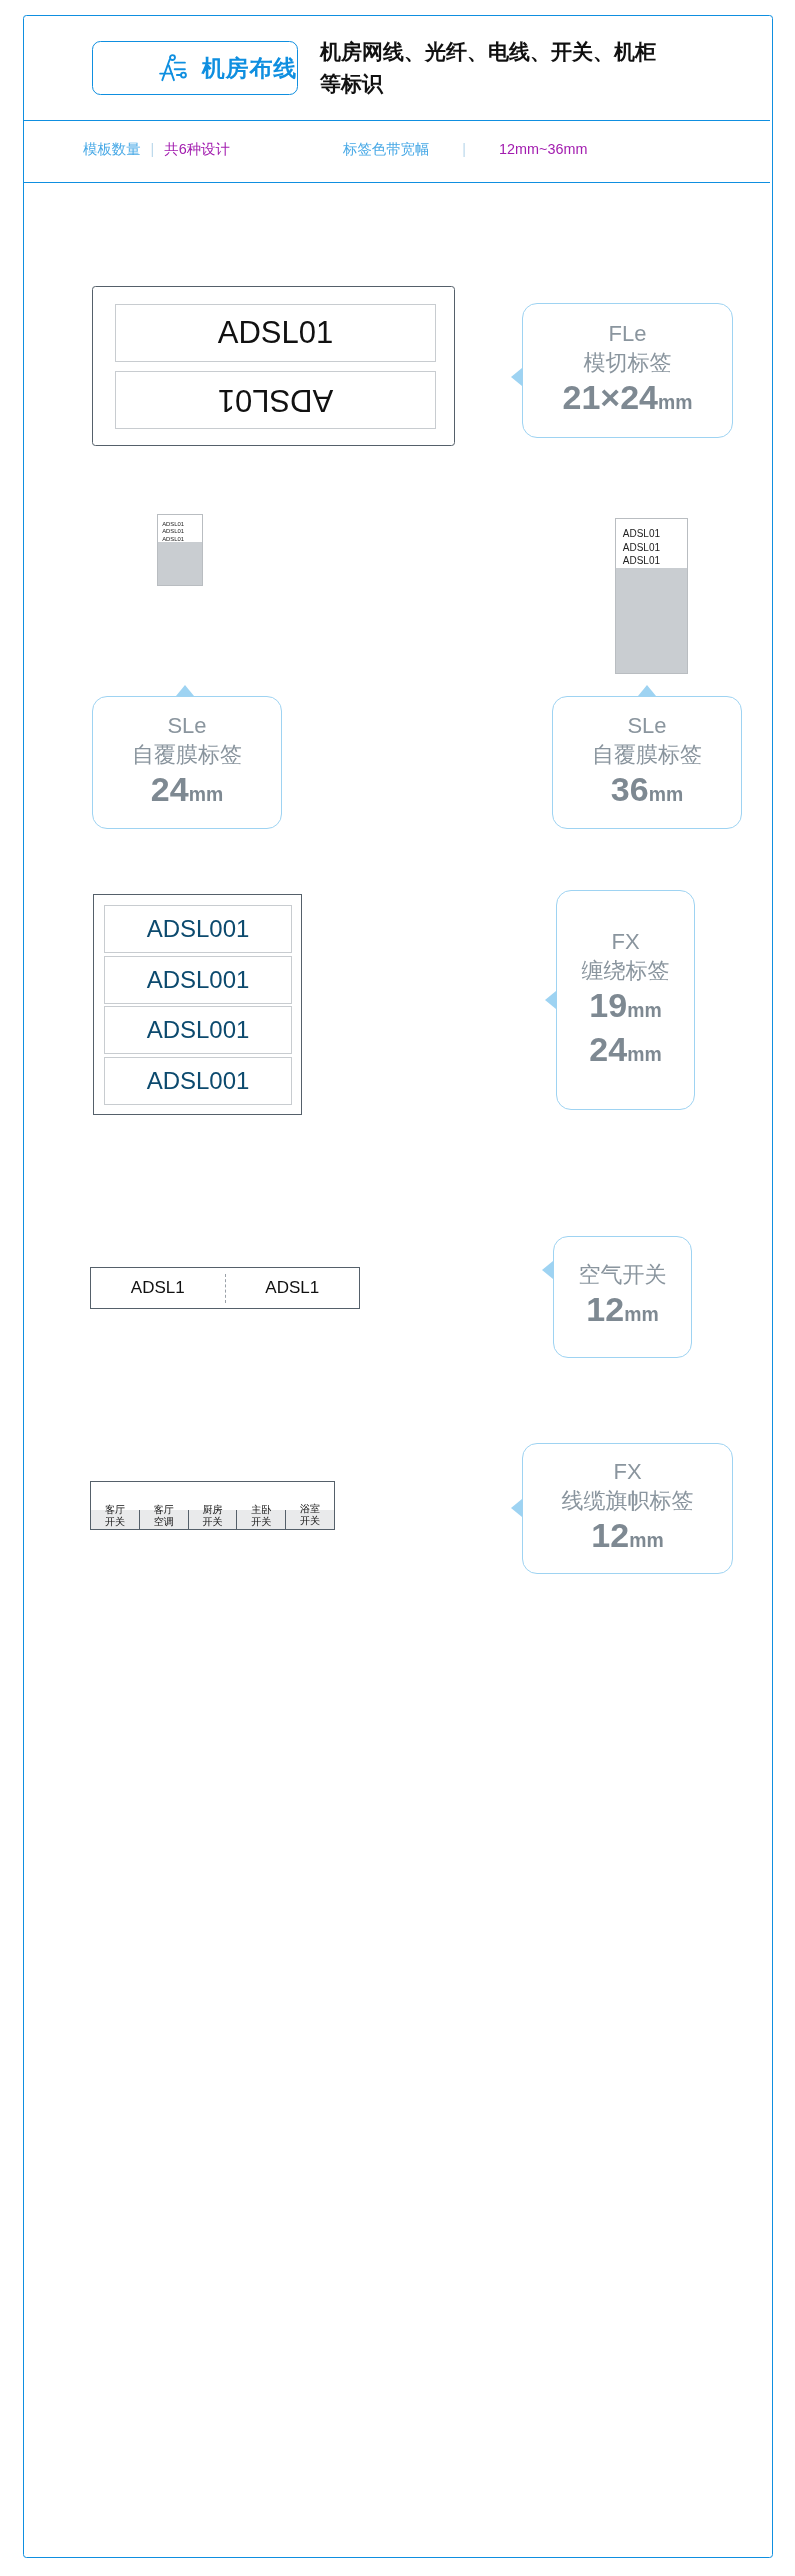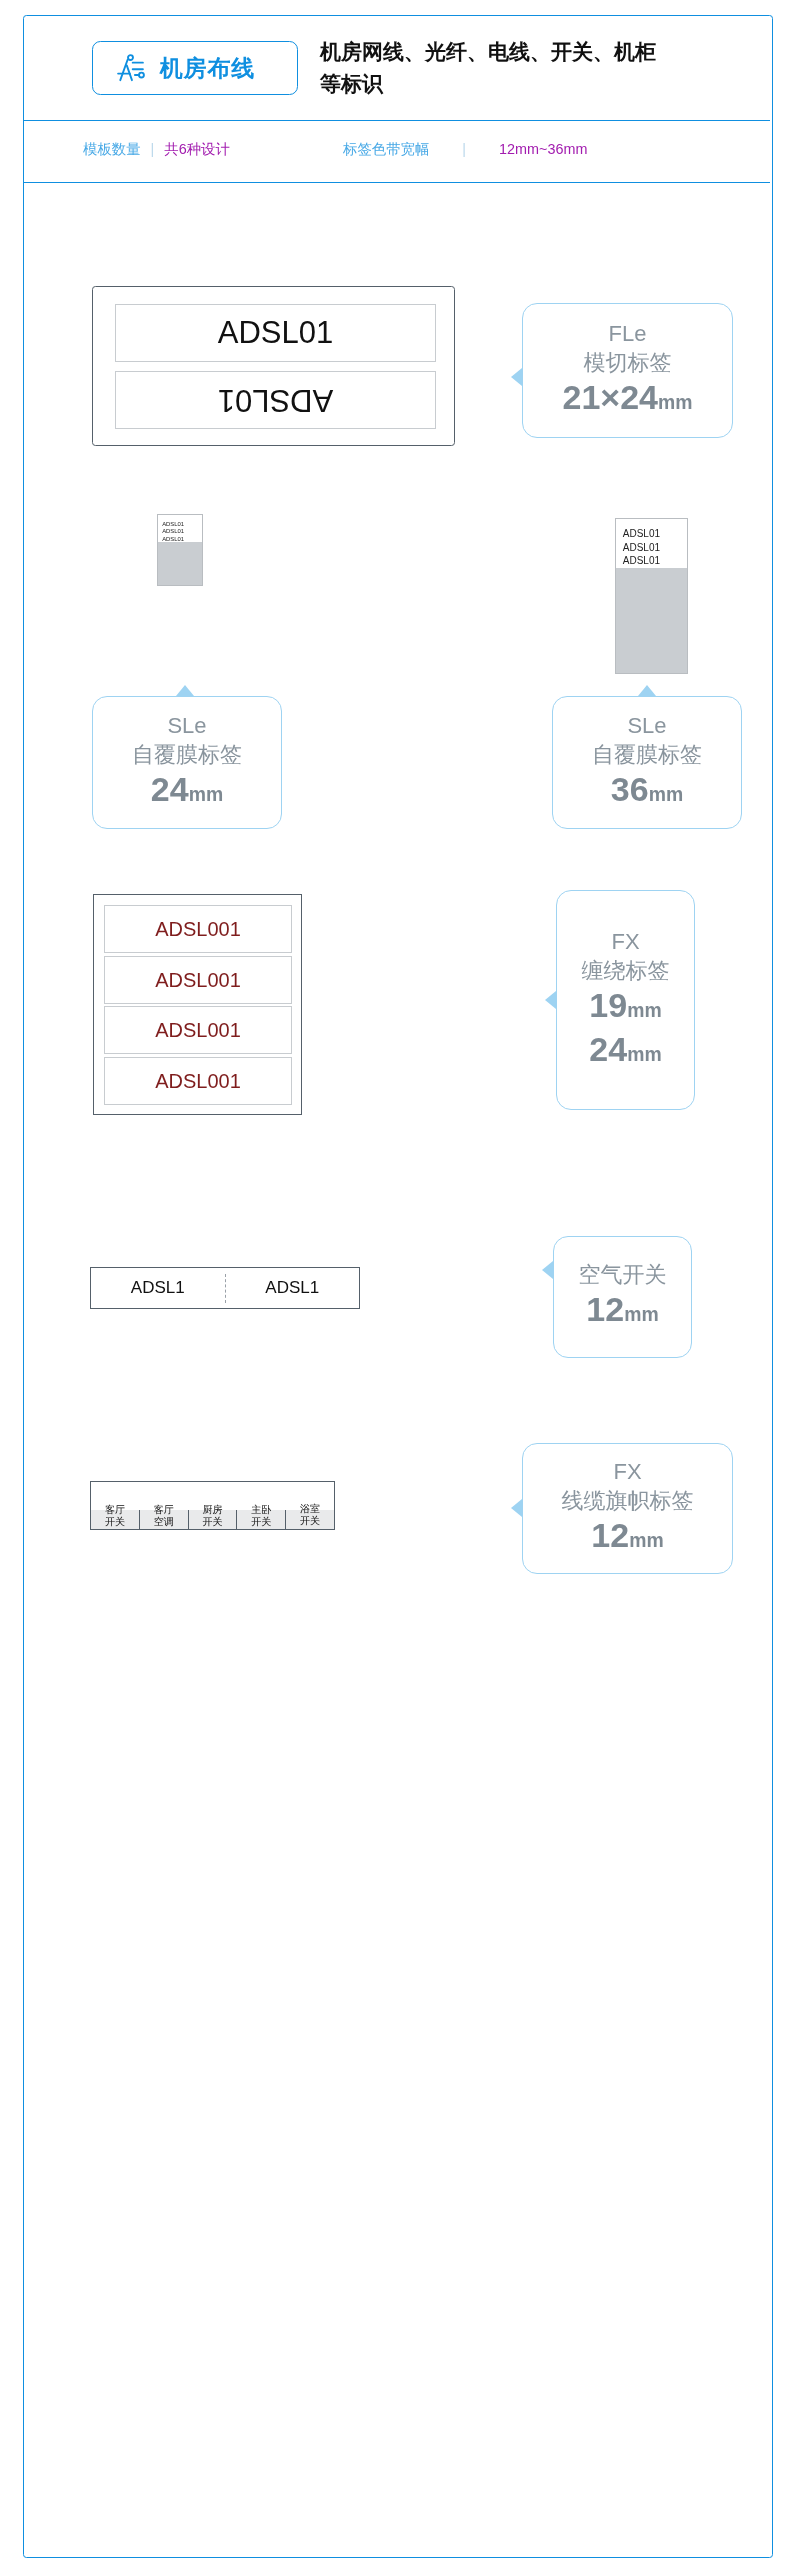--- a/index.html
+++ b/index.html
@@ -44,20 +44,21 @@
     top: 25px;
     width: 206px;
     height: 54px;
     border: 1.7px solid #0f8fe0;
     border-radius: 8.4px;
     box-sizing: border-box;
     display: flex;
     align-items: center;
     gap: 11.8px;
     padding-left: 20px;
+    justify-content: flex-end;
   }
   .chip-icon {
     width: 35px;
     height: 35px;
     flex: 0 0 auto;
     display: block;
   }
   .chip-label {
     font-size: 23px;
     color: #0f8fe0;
@@ -217,22 +218,22 @@
   }
   .fxwrap .row {
     position: absolute;
     left: 10px;
     width: 186px;
     height: 46px;
     border: 0.8px solid #c8ccd0;
     display: flex;
     align-items: center;
     justify-content: center;
-    font-size: 20px;
-    color: #7f1d1d;
+    font-size: 24px;
+    color: #0c4a6e;
   }
 
   
   .airsw {
     left: 66px; top: 1251px; width: 270px; height: 42px;
     border: 1.7px solid #55606a;
     background: #fff;
     display: flex;
     align-items: center;
   }

